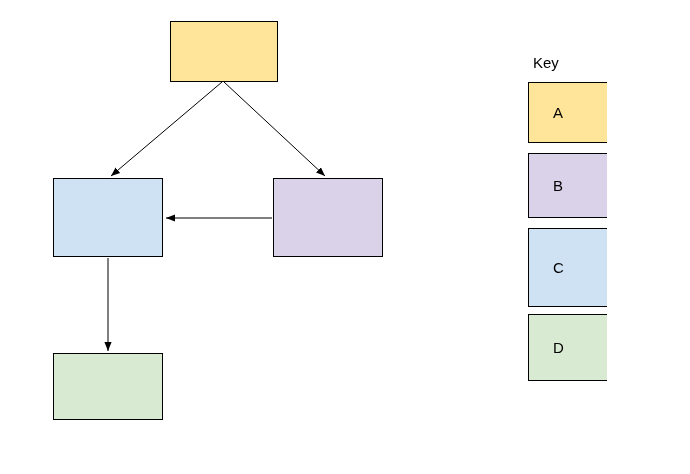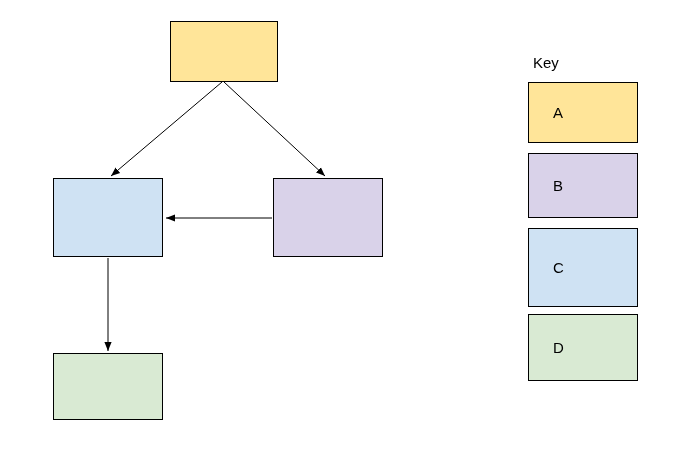--- a/index.html
+++ b/index.html
@@ -2,21 +2,21 @@
 <html><head>
 <meta charset="utf-8">
 <style>
   html, body {
     margin: 0;
     padding: 0;
     background: #ffffff;
   }
   .canvas {
     position: relative;
-    width: 690px;
+    width: 607px;
     height: 474px;
     background: #ffffff;
     overflow: hidden;
     font-family: "Liberation Sans", sans-serif;
     color: #000000;
   }
   .edges-layer {
     position: absolute;
     left: 0;
     top: 0;

